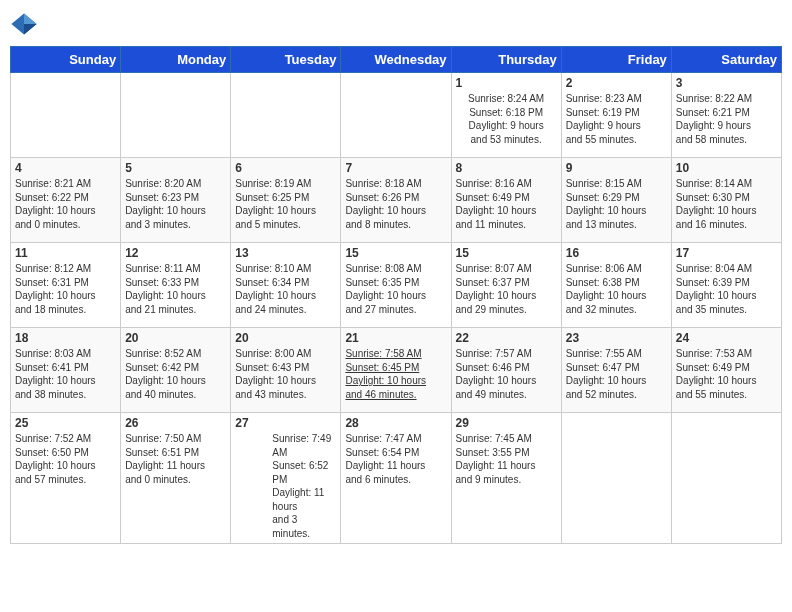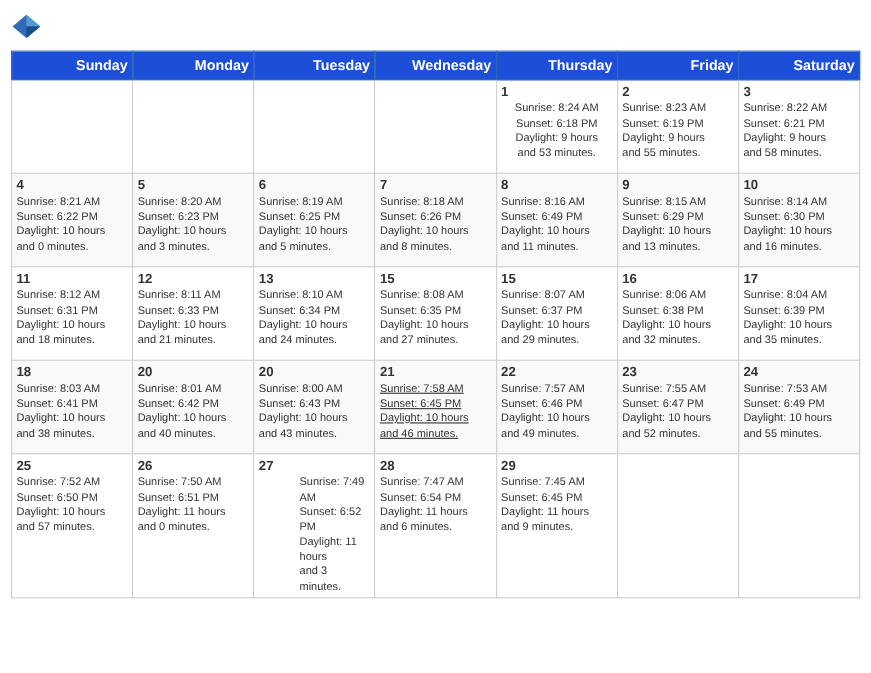--- a/index.html
+++ b/index.html
@@ -258,21 +258,21 @@
       <tr>
         <td>
           <span class="day-num">18</span>
           <div class="day-info" style="white-space: pre-line;">Sunrise: 8:03 AM
 Sunset: 6:41 PM
 Daylight: 10 hours
 and 38 minutes.</div>
         </td>
         <td>
           <span class="day-num">20</span>
-          <div class="day-info" style="white-space: pre-line;">Sunrise: 8:01 AM
+          <div class="day-info" style="white-space: pre-line;">Sunrise: 8:52 AM
 Sunset: 6:42 PM
 Daylight: 10 hours
 and 40 minutes.</div>
         </td>
         <td>
           <span class="day-num">20</span>
           <div class="day-info" style="white-space: pre-line;">Sunrise: 8:00 AM
 Sunset: 6:43 PM
 Daylight: 10 hours
 and 43 minutes.</div>
@@ -331,21 +331,21 @@
         <td>
           <span class="day-num">28</span>
           <div class="day-info" style="white-space: pre-line;">Sunrise: 7:47 AM
 Sunset: 6:54 PM
 Daylight: 11 hours
 and 6 minutes.</div>
         </td>
         <td>
           <span class="day-num">29</span>
           <div class="day-info" style="white-space: pre-line;">Sunrise: 7:45 AM
-Sunset: 6:45 PM
+Sunset: 3:55 PM
 Daylight: 11 hours
 and 9 minutes.</div>
         </td>
         <td class="empty"></td>
         <td class="empty"></td>
       </tr>
     </tbody>
 </table>
 
 </body></html>

